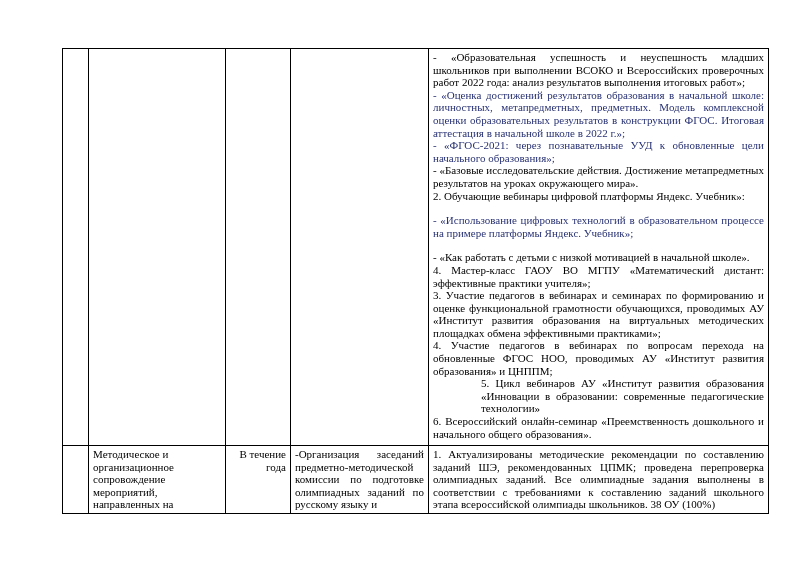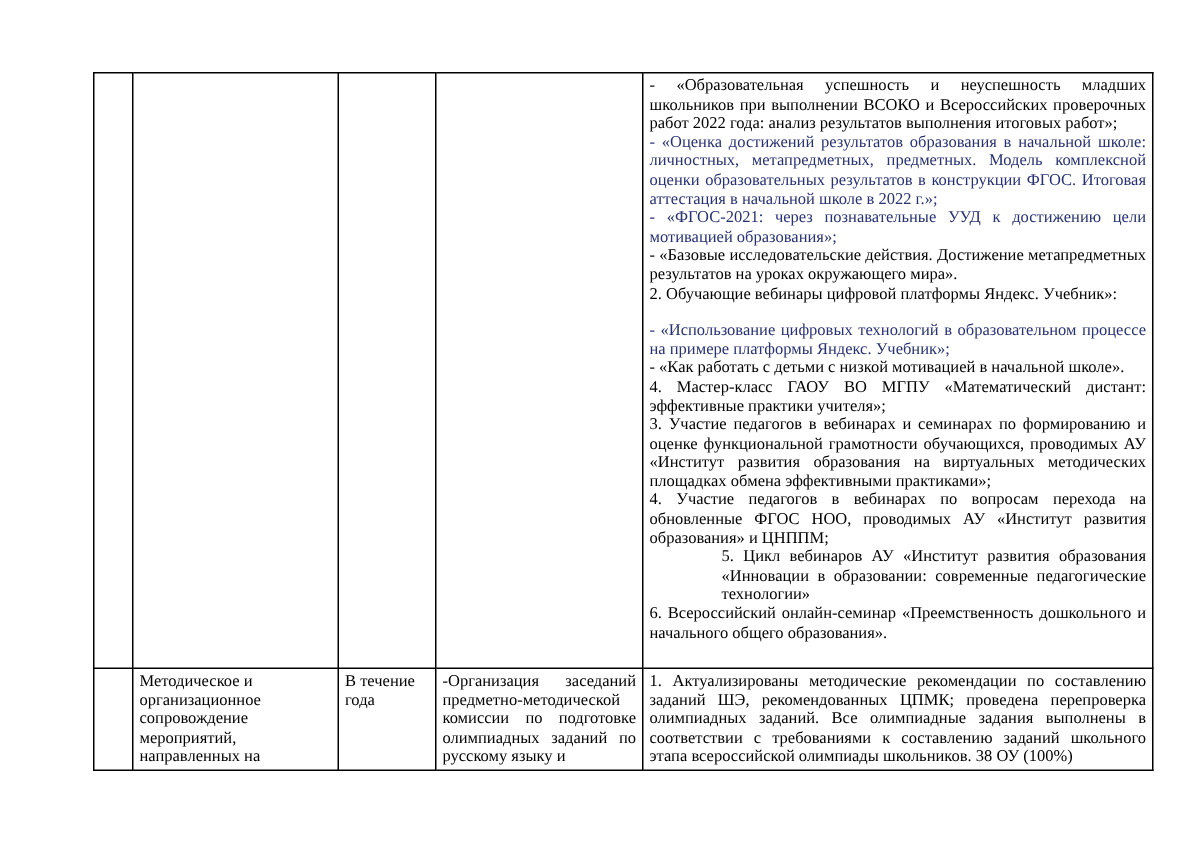--- a/index.html
+++ b/index.html
@@ -28,21 +28,21 @@
     vertical-align: top;
     padding: 2px 4px 2px 4px;
     font-size: 11px;
     line-height: 12.6px;
     overflow: hidden;
   }
   tr.row1 td { height: 397px; }
   tr.row2 td { height: 68px; }
   .ta-justify { text-align: justify; }
   .ta-left { text-align: left; }
-  .ta-center { text-align: left; }
+  .ta-center { text-align: right; }
   .cell-par { text-align: justify; overflow-wrap: break-word; }
   .cell-text { overflow-wrap: break-word; }
 </style>
 </head>
 <body>
 
 <div class="page">
   <table class="doc-table">
     <colgroup>
       <col style="width:26px">
@@ -54,25 +54,25 @@
     <tbody>
       <tr class="row1">
         <td></td>
         <td></td>
         <td></td>
         <td></td>
         <td class="ta-justify">
           <div>
               <p class="cell-par" style="color: rgb(0, 0, 0);">- «Образовательная успешность и неуспешность младших школьников при выполнении ВСОКО и Всероссийских проверочных работ 2022 года: анализ результатов выполнения итоговых работ»;</p>
               <p class="cell-par" style="color: rgb(40, 50, 115);">- «Оценка достижений результатов образования в начальной школе: личностных, метапредметных, предметных. Модель комплексной оценки образовательных результатов в конструкции ФГОС. Итоговая аттестация в начальной школе в 2022 г.»;</p>
-              <p class="cell-par" style="color: rgb(40, 50, 115);">- «ФГОС-2021: через познавательные УУД к достижению цели мотивацией образования»;</p>
+              <p class="cell-par" style="color: rgb(40, 50, 115);">- «ФГОС-2021: через познавательные УУД к обновленные цели начального образования»;</p>
               <p class="cell-par" style="color: rgb(0, 0, 0);">- «Базовые исследовательские действия. Достижение метапредметных результатов на уроках окружающего мира».</p>
               <p class="cell-par" style="color: rgb(0, 0, 0);">2. Обучающие вебинары цифровой платформы Яндекс. Учебник»:</p>
               <p class="cell-par" style="color: rgb(40, 50, 115); margin-top: 12px;">- «Использование цифровых технологий в образовательном процессе на примере платформы Яндекс. Учебник»;</p>
-              <p class="cell-par" style="color: rgb(0, 0, 0);">- «Как работать с детьми с низкой мотивацией в начальной школе».</p>
+              <p class="cell-par" style="color: rgb(0, 0, 0); margin-top: 12px;">- «Как работать с детьми с низкой мотивацией в начальной школе».</p>
               <p class="cell-par" style="color: rgb(0, 0, 0);">4. Мастер-класс ГАОУ ВО МГПУ «Математический дистант: эффективные практики учителя»;</p>
               <p class="cell-par" style="color: rgb(0, 0, 0);">3. Участие педагогов в вебинарах и семинарах по формированию и оценке функциональной грамотности обучающихся, проводимых АУ «Институт развития образования на виртуальных методических площадках обмена эффективными практиками»;</p>
               <p class="cell-par" style="color: rgb(0, 0, 0);">4. Участие педагогов в вебинарах по вопросам перехода на обновленные ФГОС НОО, проводимых АУ «Институт развития образования» и ЦНППМ;</p>
               <p class="cell-par" style="color: rgb(0, 0, 0); margin-left: 48px;">5. Цикл вебинаров АУ «Институт развития образования «Инновации в образовании: современные педагогические технологии»</p>
               <p class="cell-par" style="color: rgb(0, 0, 0);">6. Всероссийский онлайн-семинар «Преемственность дошкольного и начального общего образования».</p>
             </div>
         </td>
       </tr>
       <tr class="row2">
         <td></td>

